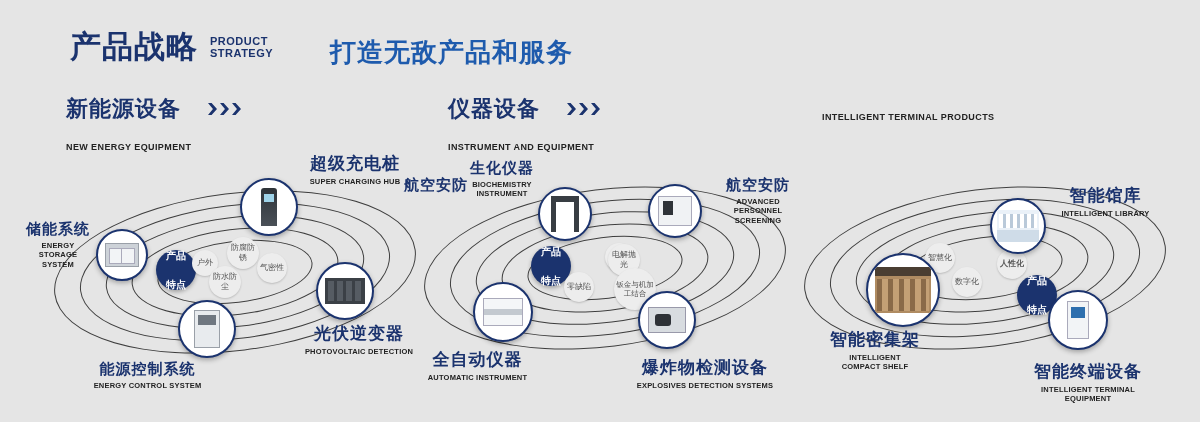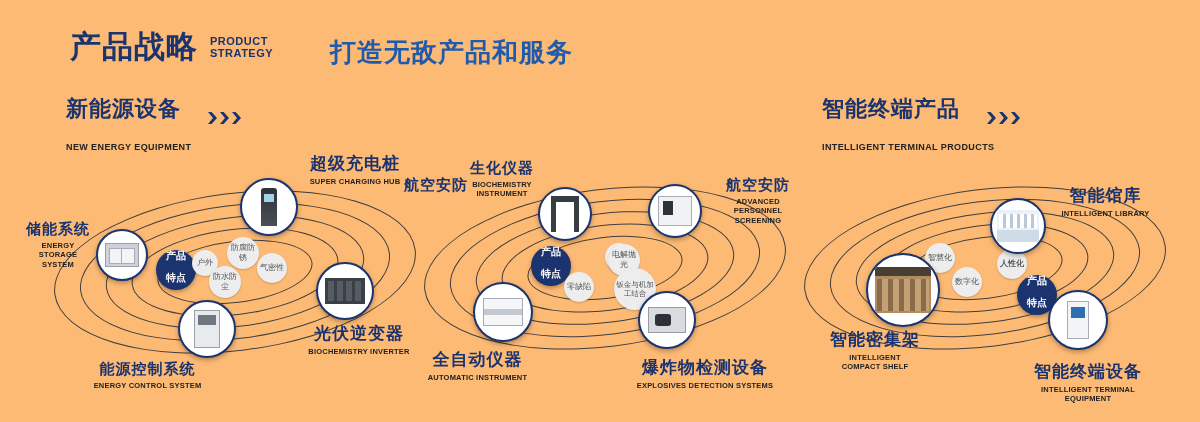--- a/index.html
+++ b/index.html
@@ -3,44 +3,44 @@
 <meta charset="utf-8">
 <style>
   :root{
     --navy:#1b336e;
     --blue:#1e5bad;
     --ink:#222;
     --ring:#3f3f3f;
   }
   *{margin:0;padding:0;box-sizing:border-box;}
   body{font-family:"Liberation Sans",sans-serif;background:#fff;}
-  .canvas{position:relative;width:1200px;height:422px;background:#fdba74;overflow:hidden;}
+  .canvas{position:relative;width:1200px;height:422px;background:#e5e5e5;overflow:hidden;}
 
   
   .brand{position:absolute;left:70px;top:26px;display:flex;align-items:center;gap:12px;}
   .brand-cn{font-size:31px;font-weight:bold;color:var(--navy);letter-spacing:1px;}
   .brand-en{display:flex;flex-direction:column;font-size:11px;font-weight:bold;color:var(--navy);line-height:1.1;letter-spacing:.5px;}
   .slogan{position:absolute;left:330px;top:35px;font-size:26px;font-weight:bold;color:var(--blue);letter-spacing:1px;}
 
   
   .sec-head{position:absolute;}
-  .sec-row{display:flex;align-items:flex-end;gap:27px;}
+  .sec-row{display:flex;align-items:center;gap:27px;}
   .sec-cn{font-size:22px;font-weight:bold;color:var(--navy);letter-spacing:1px;}
   .arrows{display:inline-flex;gap:3px;align-items:center;}
   .chev{width:9px;height:12px;background:var(--navy);clip-path:polygon(0 0,40% 0,100% 50%,40% 100%,0 100%,55% 50%);}
   .sec-en{font-size:9px;font-weight:bold;color:var(--ink);letter-spacing:.4px;margin-top:18px;}
 
   
   .orbit{position:absolute;border:1px solid var(--ring);border-radius:50%;transform:rotate(-7deg);}
 
   
   .node{position:absolute;border-radius:50%;background:#fff;border:2px solid var(--navy);display:flex;align-items:center;justify-content:center;overflow:hidden;box-shadow:0 2px 5px rgba(0,0,0,.3);}
 
   
-  .badge{position:absolute;width:40px;height:40px;border-radius:50%;background:var(--navy);color:#fff;display:flex;flex-direction:column;align-items:center;justify-content:flex-start;font-size:10px;font-weight:bold;line-height:1.15;box-shadow:0 2px 4px rgba(0,0,0,.3);gap:10px;}
+  .badge{position:absolute;width:40px;height:40px;border-radius:50%;background:var(--navy);color:#fff;display:flex;flex-direction:column;align-items:center;justify-content:space-between;font-size:10px;font-weight:bold;line-height:1.15;box-shadow:0 2px 4px rgba(0,0,0,.3);}
 
   
   .bubble{position:absolute;border-radius:50%;background:#ededed;color:#555;display:flex;align-items:center;justify-content:center;text-align:center;font-size:8px;line-height:1.2;box-shadow:0 1px 2px rgba(0,0,0,.18);padding:2px;word-break:break-all;}
 
   
   .nlabel{position:absolute;text-align:center;}
   .nlabel .cn{display:block;font-size:15px;font-weight:bold;color:var(--navy);letter-spacing:1px;}
   .nlabel .en{display:block;font-size:7.5px;font-weight:bold;color:var(--ink);letter-spacing:.2px;margin:2px auto 0;line-height:1.25;}
   .nlabel.big .cn{font-size:17px;}
 
@@ -125,27 +125,38 @@
   <div class="nlabel" style="left:8px;top:220px;width:100px;">
     <span class="cn">储能系统</span>
     <span class="en" style="width:72px;">ENERGY STORAGE SYSTEM</span>
   </div>
   <div class="nlabel big" style="left:295px;top:152px;width:120px;">
     <span class="cn">超级充电桩</span>
     <span class="en">SUPER CHARGING HUB</span>
   </div>
   <div class="nlabel big" style="left:300px;top:322px;width:118px;">
     <span class="cn">光伏逆变器</span>
-    <span class="en">BIOCHEMISTRY INVERTER</span>
+    <span class="en">PHOTOVOLTAIC DETECTION</span>
   </div>
   <div class="nlabel" style="left:85px;top:360px;width:125px;">
     <span class="cn">能源控制系统</span>
     <span class="en">ENERGY CONTROL SYSTEM</span>
   </div>
 
+  <div class="sec-head" style="left:448px;top:94px;">
+    <div class="sec-row">
+      <span class="sec-cn">仪器设备</span>
+      <span class="arrows">
+          <span class="chev"></span>
+          <span class="chev"></span>
+          <span class="chev"></span>
+        </span>
+    </div>
+    <div class="sec-en">INSTRUMENT AND EQUIPMENT</div>
+  </div>
 
   <div class="orbit" style="left:423px;top:189px;width:364px;height:158px;"></div>
   <div class="orbit" style="left:449px;top:201px;width:312px;height:134px;"></div>
   <div class="orbit" style="left:475px;top:213px;width:260px;height:110px;"></div>
   <div class="orbit" style="left:501px;top:225px;width:208px;height:86px;"></div>
   <div class="orbit" style="left:527px;top:237px;width:156px;height:62px;"></div>
 
   <div class="badge" style="left:531px;top:246px;">
     <span>产品</span>
     <span>特点</span>
@@ -182,28 +193,20 @@
   <div class="nlabel big" style="left:420px;top:348px;width:115px;">
     <span class="cn">全自动仪器</span>
     <span class="en">AUTOMATIC INSTRUMENT</span>
   </div>
   <div class="nlabel big" style="left:630px;top:356px;width:150px;">
     <span class="cn">爆炸物检测设备</span>
     <span class="en">EXPLOSIVES DETECTION SYSTEMS</span>
   </div>
 
   <div class="sec-head" style="left:822px;top:94px;">
-    <div class="sec-row">
-      <span class="sec-cn">智能终端产品</span>
-      <span class="arrows">
-          <span class="chev"></span>
-          <span class="chev"></span>
-          <span class="chev"></span>
-        </span>
-    </div>
     <div class="sec-en">INTELLIGENT TERMINAL PRODUCTS</div>
   </div>
 
   <div class="orbit" style="left:803px;top:189px;width:364px;height:158px;"></div>
   <div class="orbit" style="left:829px;top:201px;width:312px;height:134px;"></div>
   <div class="orbit" style="left:855px;top:213px;width:260px;height:110px;"></div>
   <div class="orbit" style="left:881px;top:225px;width:208px;height:86px;"></div>
   <div class="orbit" style="left:907px;top:237px;width:156px;height:62px;"></div>
 
   <div class="badge" style="left:1017px;top:275px;">

